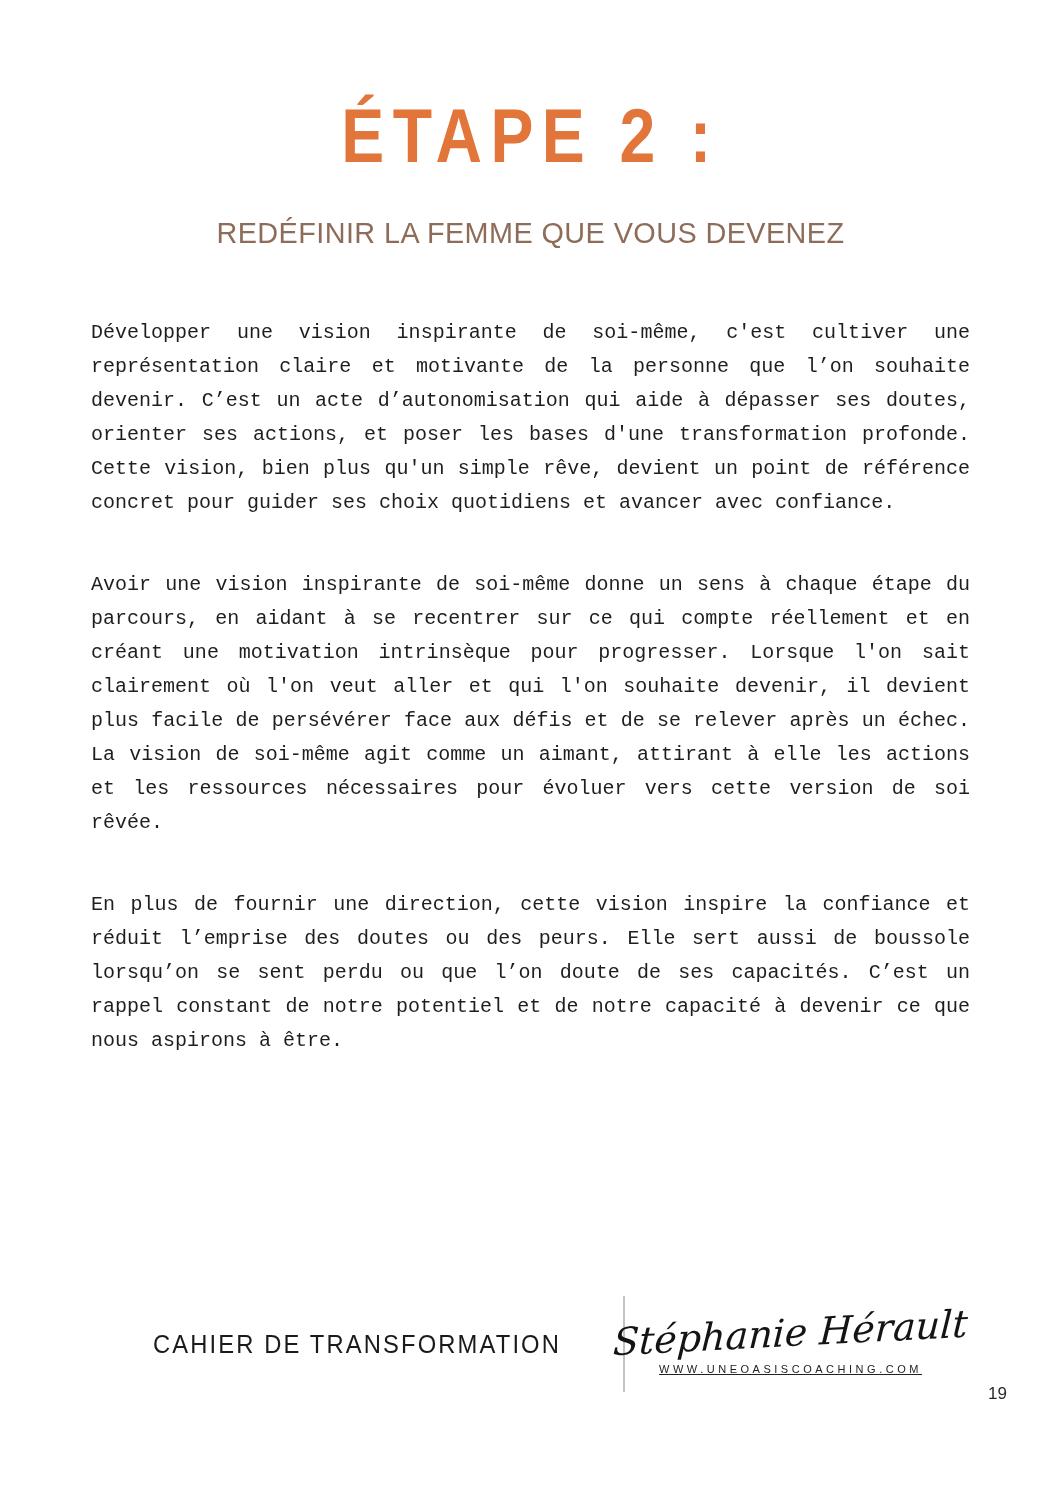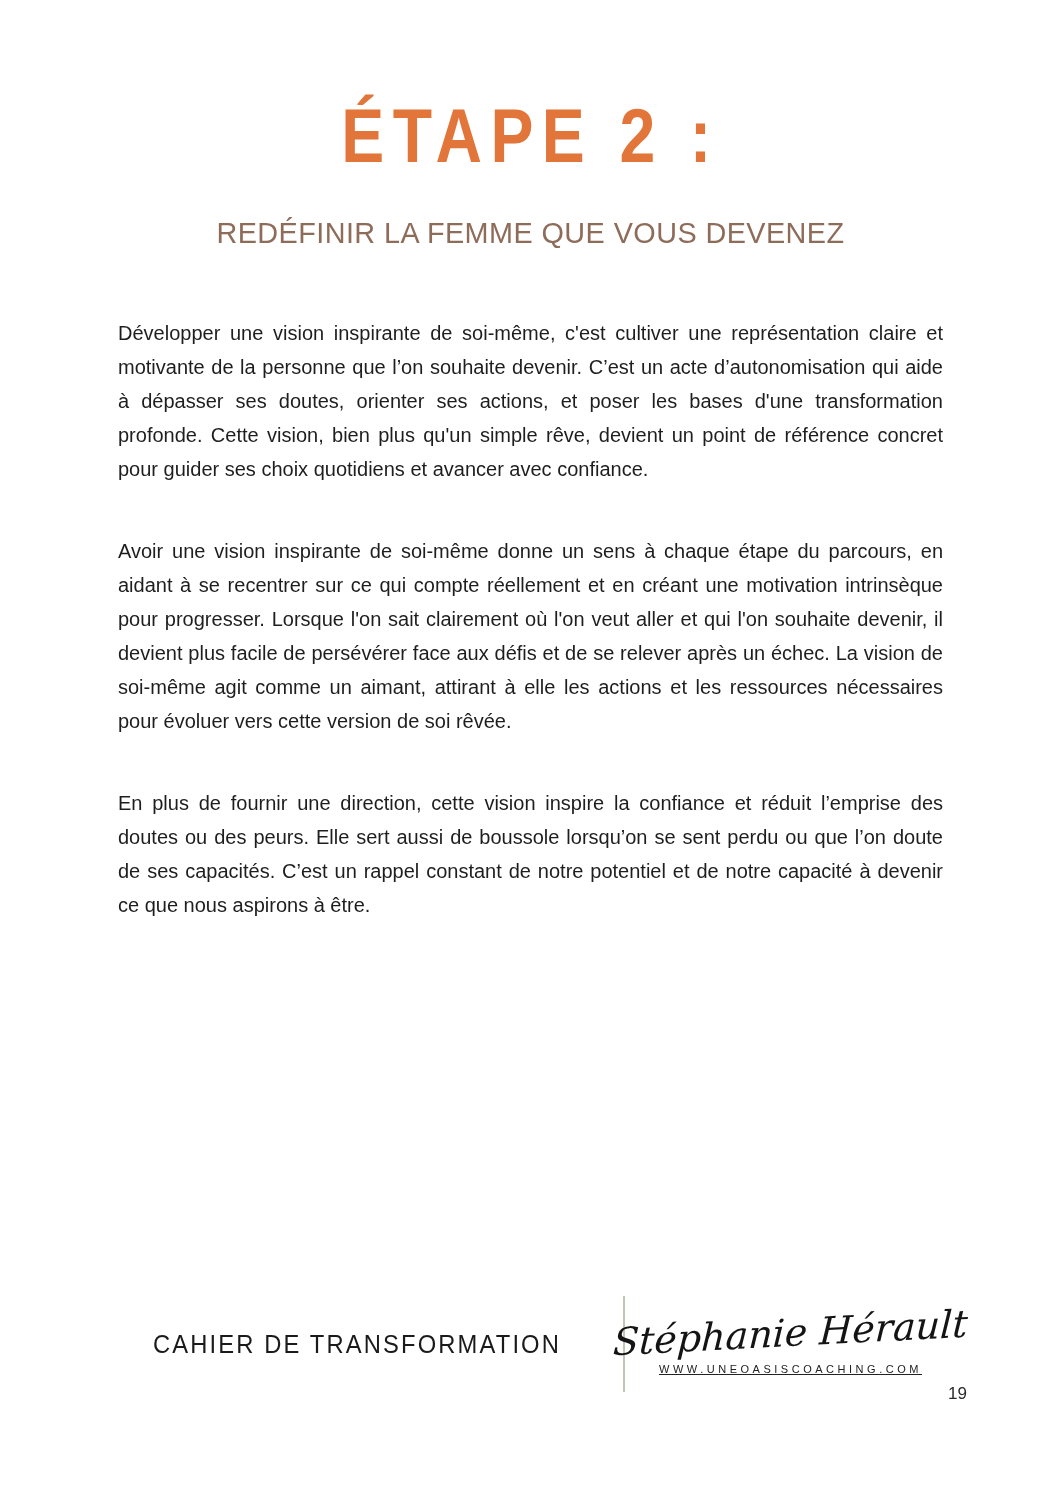--- a/index.html
+++ b/index.html
@@ -35,25 +35,26 @@
     margin-top:40px;
     font-size:30px;
     font-weight:normal;
     letter-spacing:0.015em;
     color:var(--subtitle-brown);
     transform:scaleX(0.96);
     transform-origin:center;
   }
   
   .content{
-    padding:0 118px;
+    padding:0 91px;
     margin-top:66px;
     color:var(--body-text);
     font-size:20px;
     line-height:34px;
+    font-family:Liberation Mono, monospace;
   }
   .content p{
     text-align:justify;
     margin-bottom:48px;
   }
   .section-heading{
     font-size:22.5px;
     font-weight:bold;
     color:var(--heading-rust);
     margin:52px 0 44px;
@@ -101,21 +102,21 @@
   .website{
     margin-top:8px;
     font-size:11px;
     letter-spacing:0.32em;
     color:#222;
     white-space:nowrap;
     text-decoration:underline;
   }
   .page-number{
     position:absolute;
-    left:948px;top:1384px;
+    left:988px;top:1384px;
     font-size:17px;
     color:#2a2a2a;
   }
 </style>
 </head>
 <body>
 
 <div class="page">
 
   <header class="page-header">

